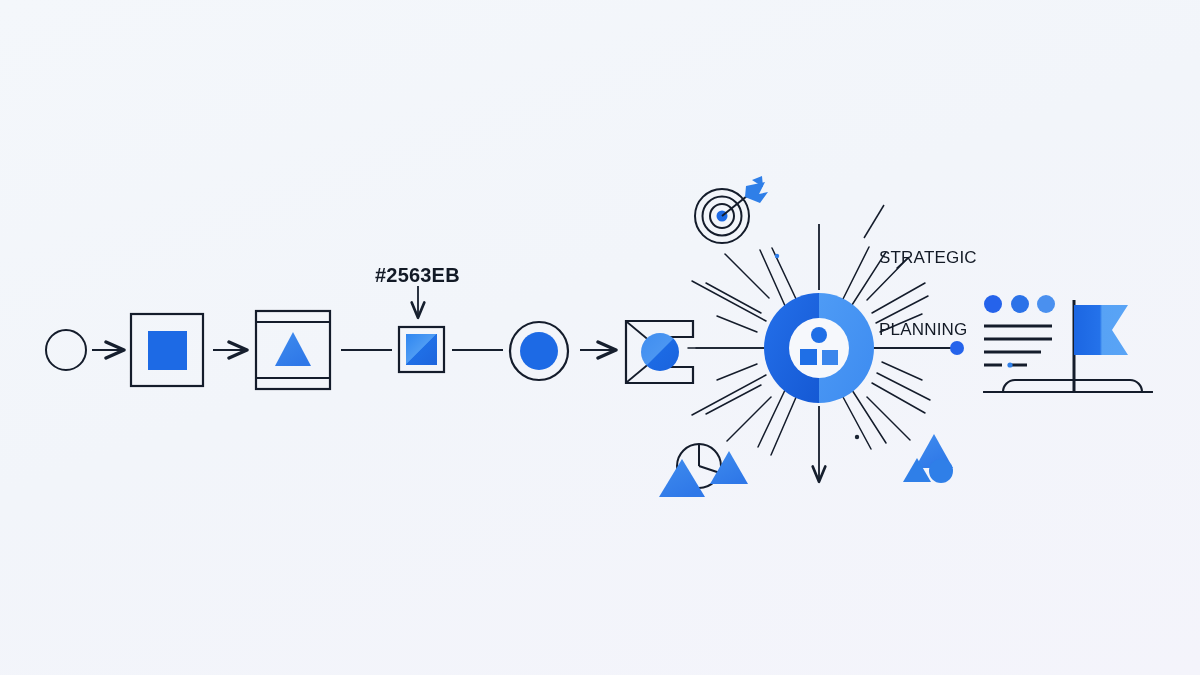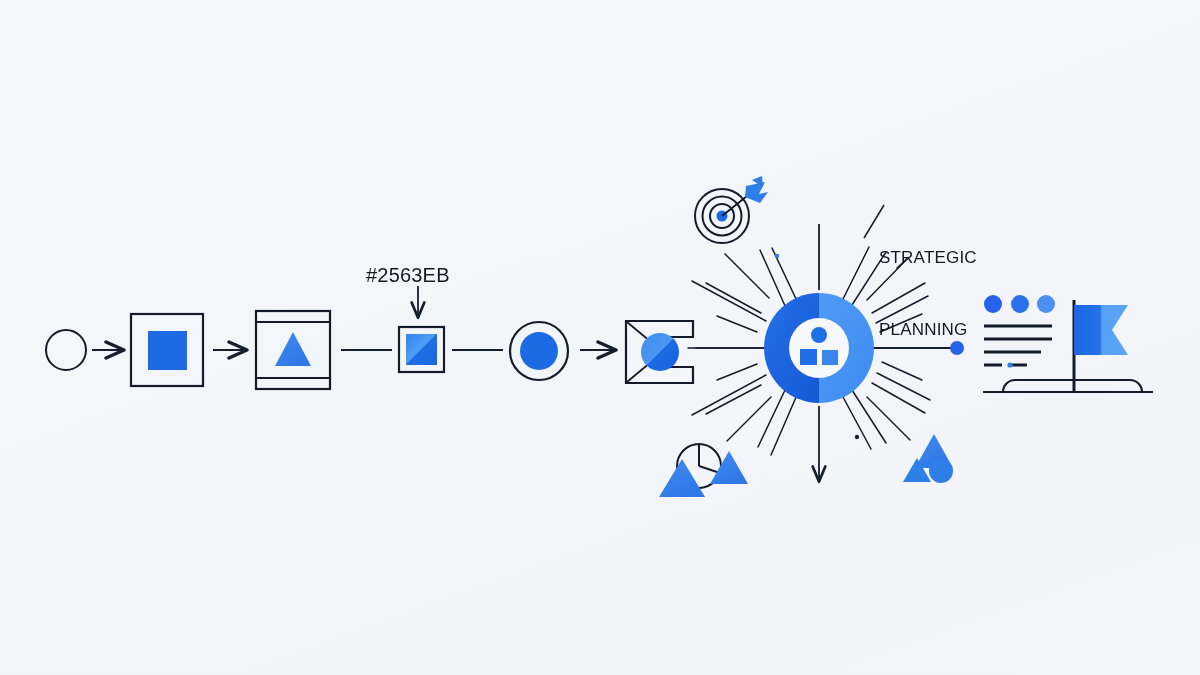--- a/index.html
+++ b/index.html
@@ -26,24 +26,24 @@
     left: 0;
   }
   .hexlabel, .hublabel {
     position: absolute;
     color: #131a26;
     font-family: "Liberation Sans", sans-serif;
     white-space: pre;
     letter-spacing: 0.2px;
   }
   .hexlabel {
-    left: 366px;
+    left: 375px;
     top: 264px;
     font-size: 20px;
-    font-weight: 400;
+    font-weight: 700;
   }
   .hublabel {
     left: 879px;
     top: 198px;
     font-size: 17px;
     font-weight: 400;
     line-height: 24px;
   }
 </style>
 </head>

